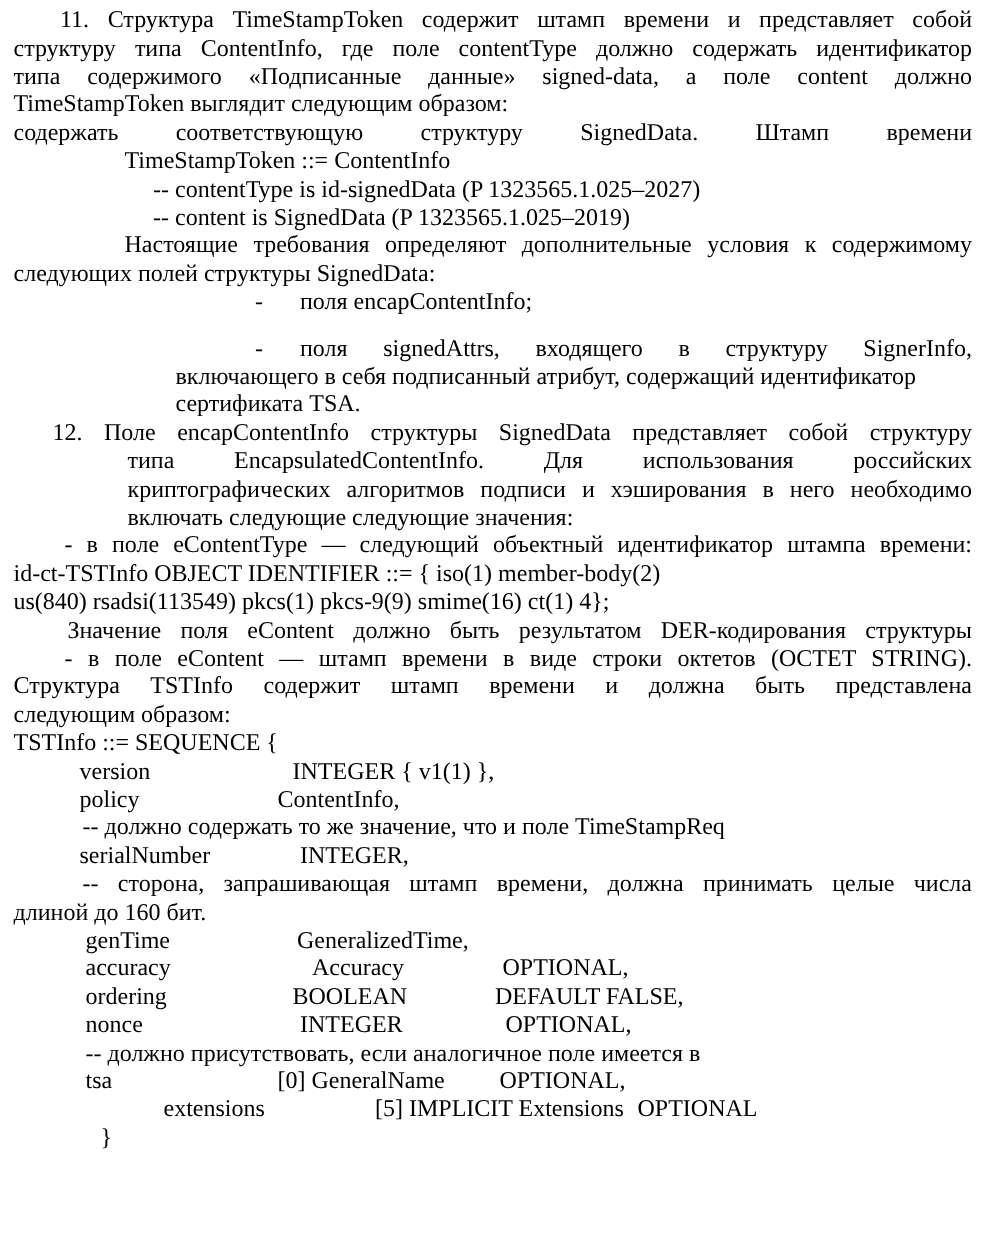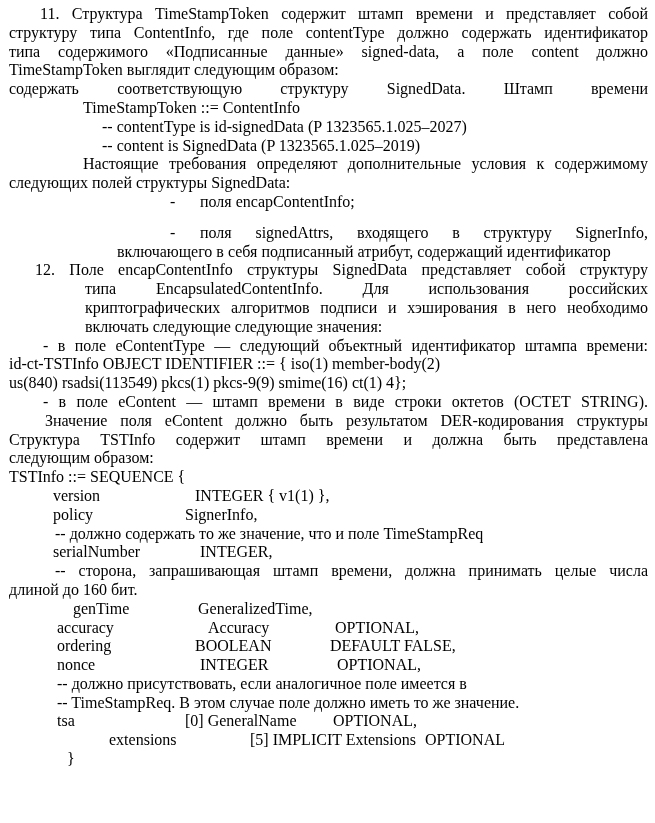--- a/index.html
+++ b/index.html
@@ -42,73 +42,73 @@
 
   <div class="ln rel">
     <span class="abs" style="left:161px">-</span>
     <span class="blk" style="margin-left:191px">поля encapContentInfo;</span>
   </div>
   <div class="ln rel">
     <span class="abs" style="left:161px">-</span>
     <span class="blk jf" style="margin-left:191px">поля signedAttrs, входящего в структуру SignerInfo,</span>
   </div>
   <div class="ln" style="margin-left:108px">включающего в себя подписанный атрибут, содержащий идентификатор</div>
+  <div class="ln" style="margin-left:108px">сертификата TSA.</div>
 
   <div class="ln jf" style="margin-left:26px">12. Поле encapContentInfo структуры SignedData представляет собой структуру</div>
   <div class="ln jf" style="margin-left:76px">типа EncapsulatedContentInfo. Для использования российских</div>
   <div class="ln jf" style="margin-left:76px">криптографических алгоритмов подписи и хэширования в него необходимо</div>
   <div class="ln" style="margin-left:76px">включать следующие следующие значения:</div>
 
   <div class="ln jf" style="margin-left:34px">- в поле eContentType — следующий объектный идентификатор штампа времени:</div>
   <div class="ln">id-ct-TSTInfo OBJECT IDENTIFIER ::= { iso(1) member-body(2)</div>
   <div class="ln">us(840) rsadsi(113549) pkcs(1) pkcs-9(9) smime(16) ct(1) 4};</div>
+  <div class="ln jf" style="margin-left:36px">Значение поля eContent должно быть результатом DER-кодирования структуры</div>
   <div class="ln jf" style="margin-left:34px">- в поле eContent — штамп времени в виде строки октетов (OCTET STRING).</div>
-  <div class="ln jf" style="margin-left:36px">Значение поля eContent должно быть результатом DER-кодирования структуры</div>
   <div class="ln jf">Структура TSTInfo содержит штамп времени и должна быть представлена</div>
   <div class="ln">следующим образом:</div>
 
   <div class="ln">TSTInfo ::= SEQUENCE {</div>
 
   <div class="ln rel">
     <span class="abs" style="left:44px">version</span>
     <span class="abs" style="left:186px">INTEGER { v1(1) },</span>
   </div>
   <div class="ln rel">
     <span class="abs" style="left:44px">policy</span>
-    <span class="abs" style="left:176px">SignerInfo,</span>
+    <span class="abs" style="left:176px">ContentInfo,</span>
   </div>
   <div class="ln" style="margin-left:46px">-- должно содержать то же значение, что и поле TimeStampReq</div>
   <div class="ln rel">
     <span class="abs" style="left:44px">serialNumber</span>
     <span class="abs" style="left:191px">INTEGER,</span>
   </div>
   <div class="ln jf" style="margin-left:46px">-- сторона, запрашивающая штамп времени, должна принимать целые числа</div>
   <div class="ln">длиной до 160 бит.</div>
 
   <div class="ln rel">
-    <span class="abs" style="left:64px">genTime</span>
+    <span class="abs" style="left:48px">genTime</span>
     <span class="abs" style="left:189px">GeneralizedTime,</span>
   </div>
   <div class="ln rel">
     <span class="abs" style="left:48px">accuracy</span>
     <span class="abs" style="left:199px">Accuracy</span>
     <span class="abs" style="left:326px">OPTIONAL,</span>
   </div>
   <div class="ln rel">
     <span class="abs" style="left:48px">ordering</span>
     <span class="abs" style="left:186px">BOOLEAN</span>
     <span class="abs" style="left:321px">DEFAULT FALSE,</span>
   </div>
   <div class="ln rel">
     <span class="abs" style="left:48px">nonce</span>
     <span class="abs" style="left:191px">INTEGER</span>
     <span class="abs" style="left:328px">OPTIONAL,</span>
   </div>
   <div class="ln" style="margin-left:48px">-- должно присутствовать, если аналогичное поле имеется в</div>
-  <div class="ln" style="margin-left:48px">-- TimeStampReq. В этом случае поле должно иметь то же значение.</div>
   <div class="ln rel">
     <span class="abs" style="left:48px">tsa</span>
     <span class="abs" style="left:176px">[0] GeneralName</span>
     <span class="abs" style="left:324px">OPTIONAL,</span>
   </div>
   <div class="ln rel">
     <span class="abs" style="left:100px">extensions</span>
     <span class="abs" style="left:241px">[5] IMPLICIT Extensions</span>
     <span class="abs" style="left:416px">OPTIONAL</span>
   </div>

